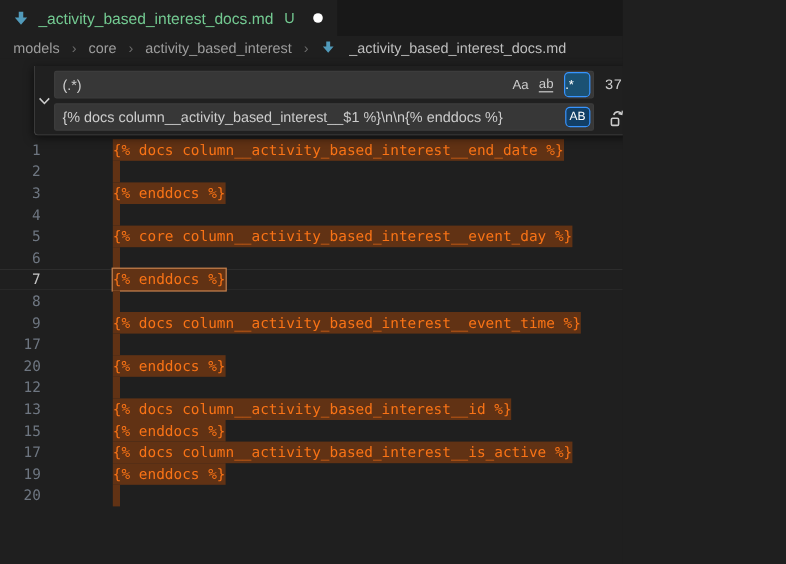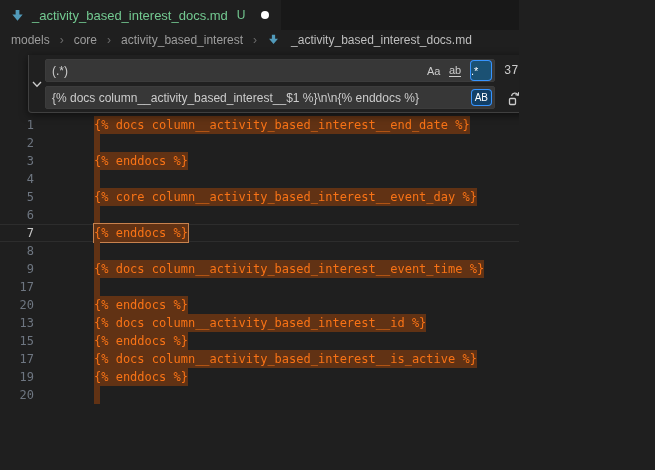--- a/index.html
+++ b/index.html
@@ -132,20 +132,24 @@
       <span class="line-content"><span class="line-text">{% docs column__activity_based_interest__event_time %}</span></span>
     </div>
         <div class="line empty-match">
       <span class="line-number">17</span>
       <span class="line-content"><span class="line-text"></span></span>
     </div>
         <div class="line match">
       <span class="line-number">20</span>
       <span class="line-content"><span class="line-text">{% enddocs %}</span></span>
     </div>
+        <div class="line empty-match">
+      <span class="line-number">12</span>
+      <span class="line-content"><span class="line-text"></span></span>
+    </div>
         <div class="line match">
       <span class="line-number">13</span>
       <span class="line-content"><span class="line-text">{% docs column__activity_based_interest__id %}</span></span>
     </div>
         <div class="line match">
       <span class="line-number">15</span>
       <span class="line-content"><span class="line-text">{% enddocs %}</span></span>
     </div>
         <div class="line match">
       <span class="line-number">17</span>

